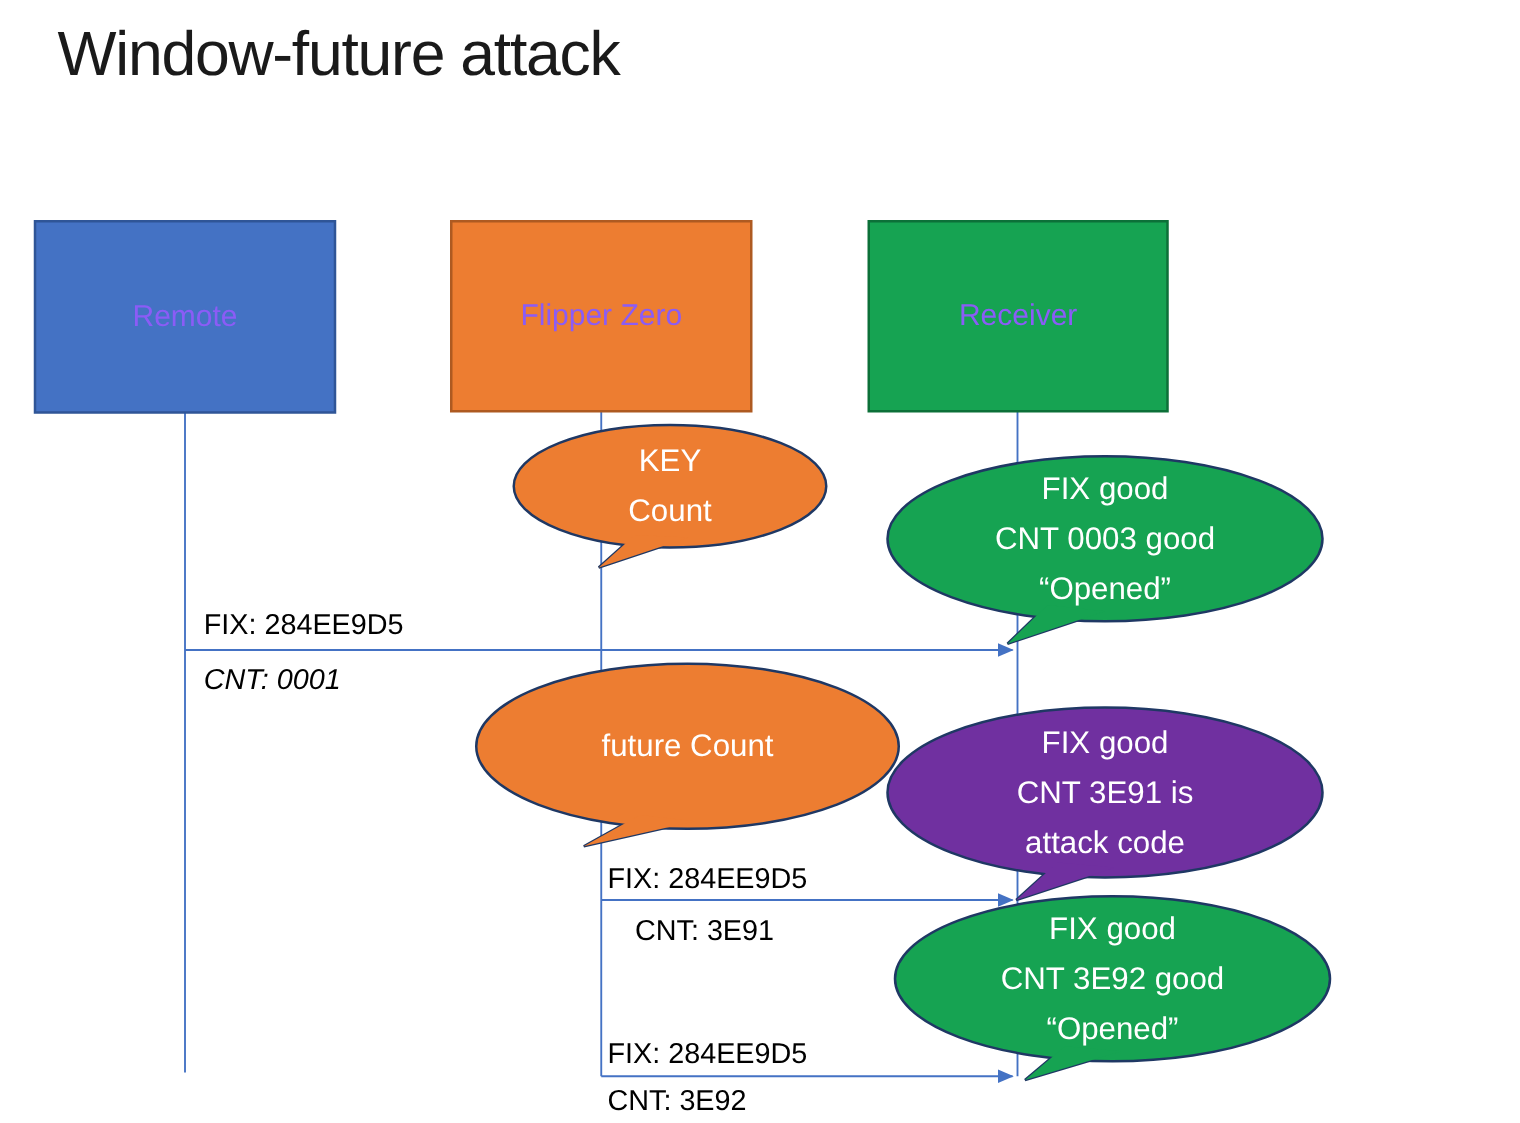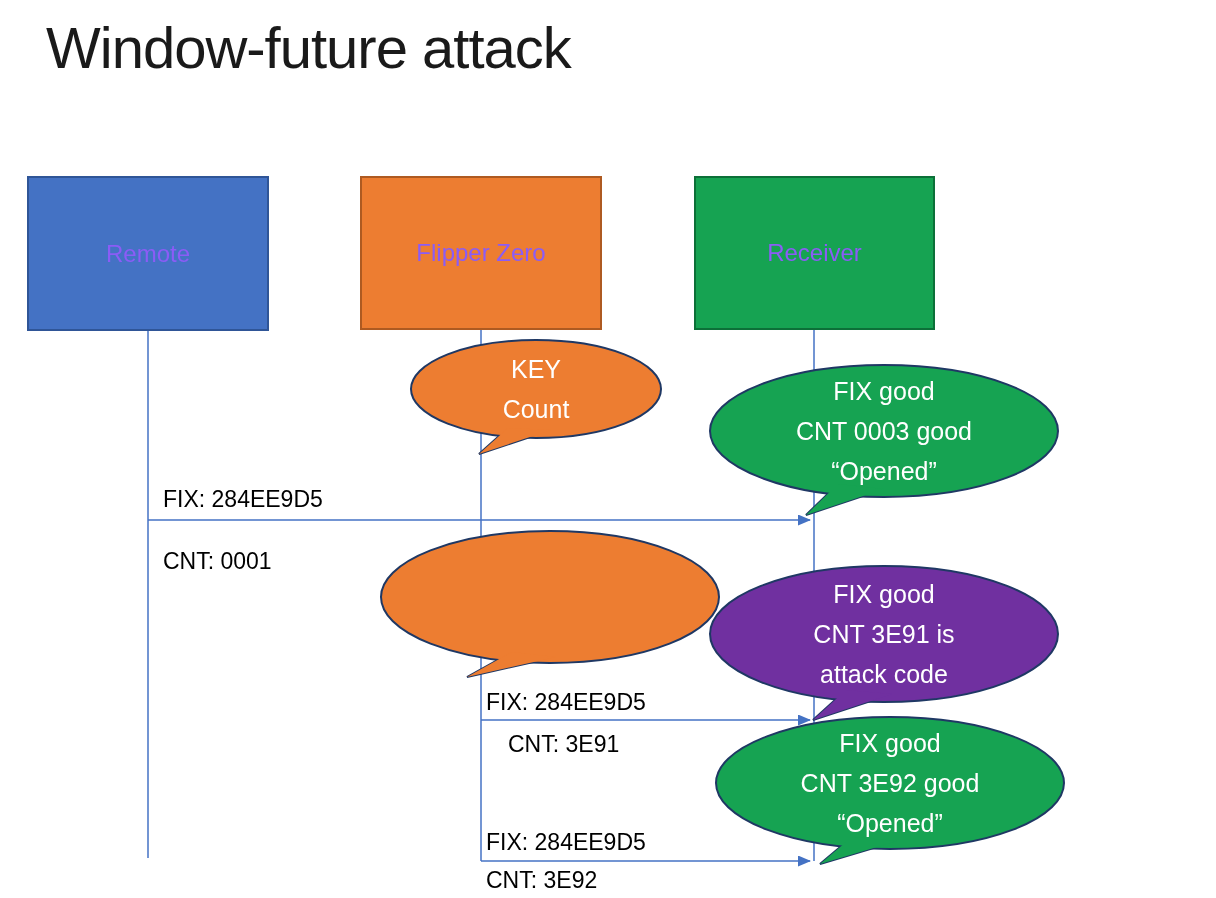--- a/index.html
+++ b/index.html
@@ -9,21 +9,21 @@
     position: relative;
     width: 1216px;
     height: 898px;
     background: #ffffff;
     overflow: hidden;
   }
   .title {
     position: absolute;
     left: 46px;
     top: 14px;
-    font-size: 58px;
+    font-size: 50px;
     font-weight: 400;
     color: #1a1a1a;
     letter-spacing: -1px;
     white-space: nowrap;
   }
   .diagram {
     position: absolute;
     left: 0;
     top: 0;
   }
@@ -121,36 +121,37 @@
     <div>Count</div>
   </div>
 
   <div class="callout-text" style="left:710px; top:365px; width:348px; height:132px;">
     <div>FIX good</div>
     <div>CNT 0003 good</div>
     <div>“Opened”</div>
   </div>
 
   <div class="callout-text" style="left:381px; top:531px; width:338px; height:132px;">
+    <div>future Count</div>
   </div>
 
   <div class="callout-text" style="left:710px; top:566px; width:348px; height:136px;">
     <div>FIX good</div>
     <div>CNT 3E91 is</div>
     <div>attack code</div>
   </div>
 
   <div class="callout-text" style="left:716px; top:717px; width:348px; height:132px;">
     <div>FIX good</div>
     <div>CNT 3E92 good</div>
     <div>“Opened”</div>
   </div>
 
   <div class="msg-label" style="left:163px; top:486px;">FIX: 284EE9D5</div>
-  <div class="msg-label" style="left:163px; top:548px;">CNT: 0001</div>
+  <div class="msg-label" style="left:163px; top:530px;font-style:italic;">CNT: 0001</div>
 
   <div class="msg-label" style="left:486px; top:689px;">FIX: 284EE9D5</div>
   <div class="msg-label" style="left:508px; top:731px;">CNT: 3E91</div>
 
   <div class="msg-label" style="left:486px; top:829px;">FIX: 284EE9D5</div>
   <div class="msg-label" style="left:486px; top:867px;">CNT: 3E92</div>
 
 </div>
 
 </body></html>

